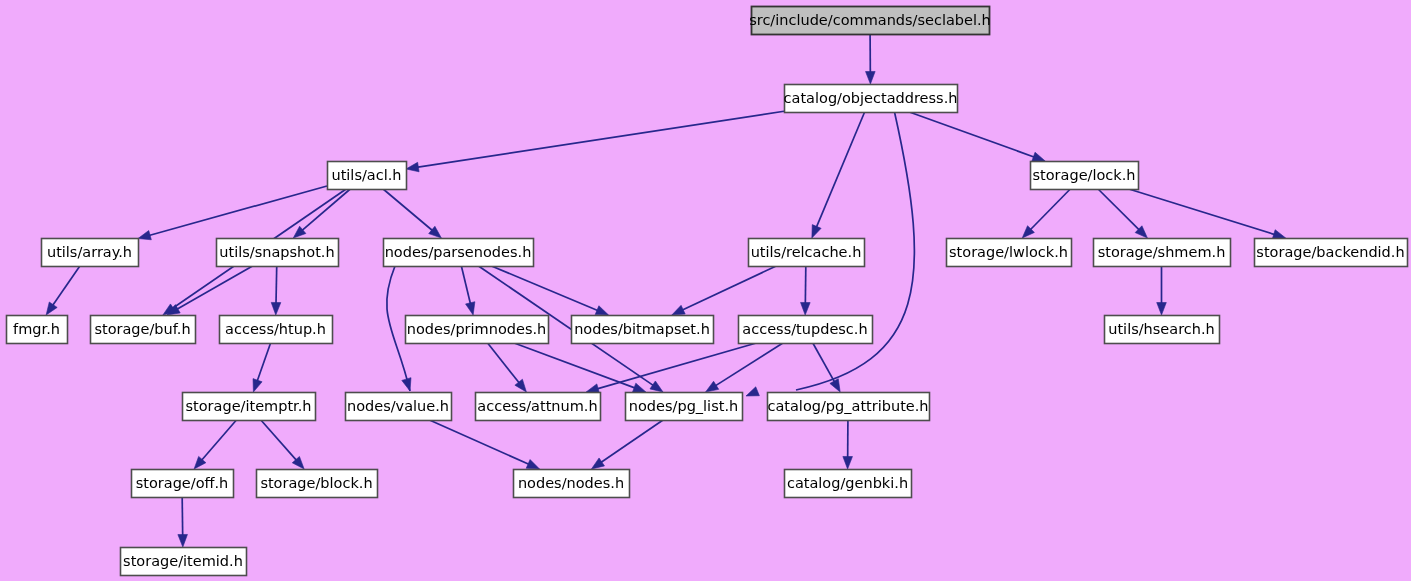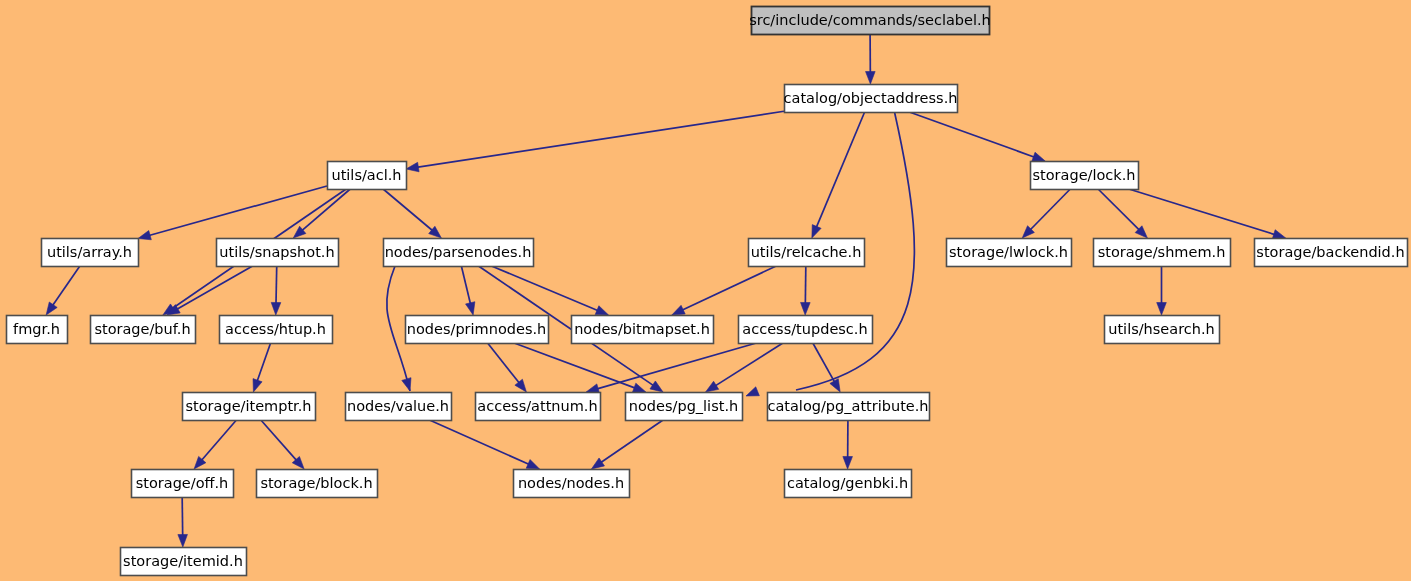--- a/index.html
+++ b/index.html
@@ -4,21 +4,21 @@
 <style>
   html, body {
     margin: 0;
     padding: 0;
     background: #ffffff;
   }
   #graph-root {
     position: relative;
     width: 1411px;
     height: 581px;
-    background: #fdba74;
+    background: #f0abfc;
     font-family: "DejaVu Sans", "Liberation Sans", sans-serif;
   }
   svg#graph-svg {
     position: absolute;
     left: 0;
     top: 0;
     width: 1411px;
     height: 581px;
     display: block;
   }

